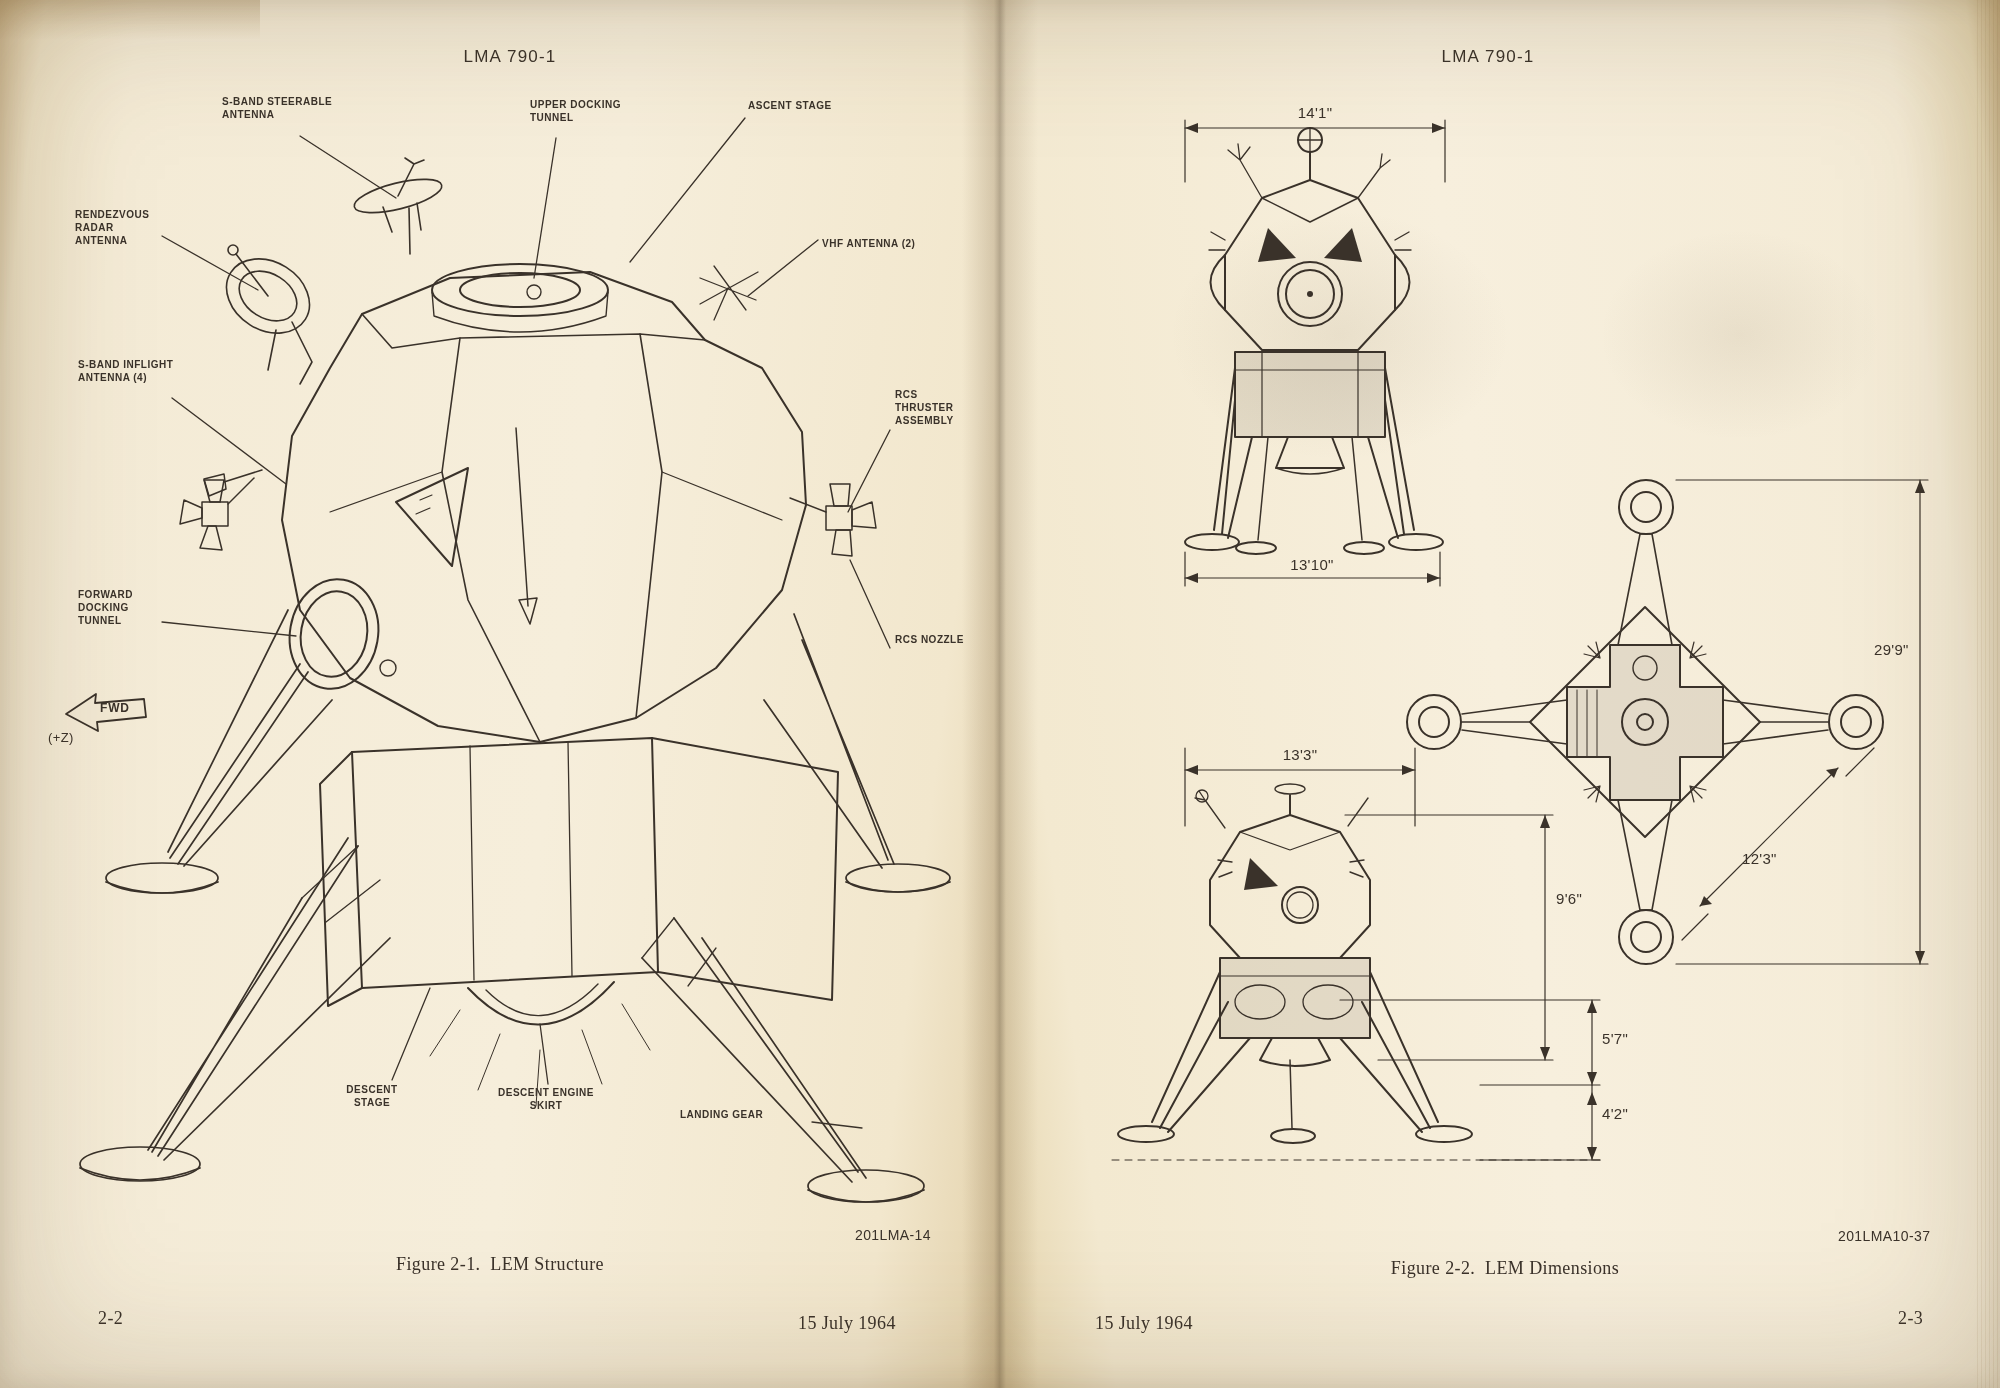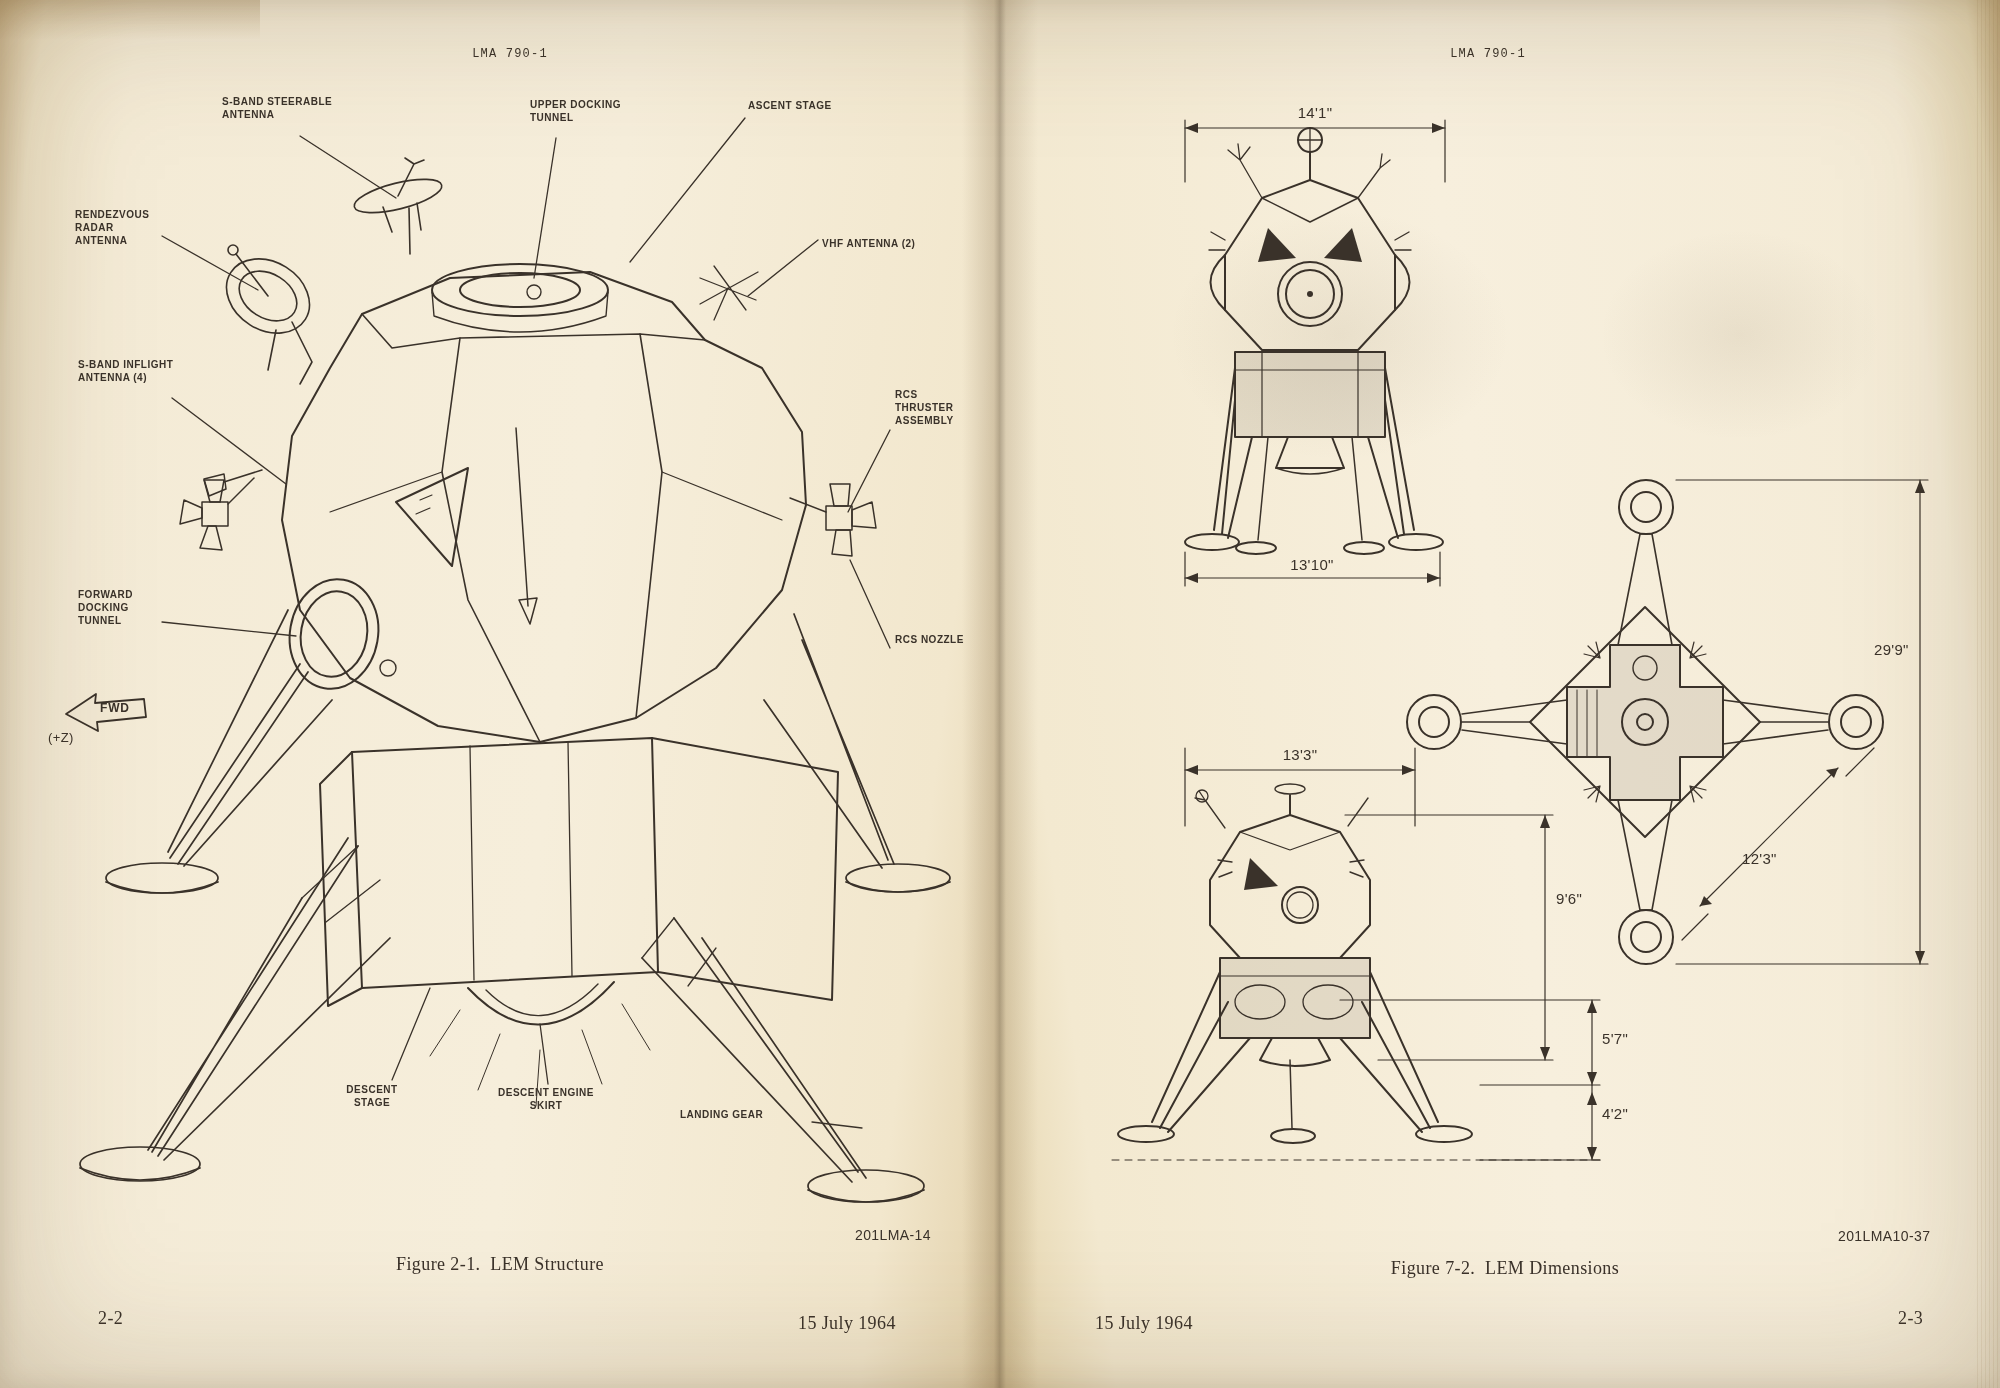--- a/index.html
+++ b/index.html
@@ -35,21 +35,21 @@
     background:linear-gradient(90deg,rgba(90,60,20,0) 0%,rgba(95,65,25,0.20) 42%,rgba(60,40,15,0.34) 50%,rgba(95,65,25,0.16) 58%,rgba(90,60,20,0) 100%);
     pointer-events:none;
   }
   .vignette{
     position:absolute;inset:0;pointer-events:none;
     box-shadow:inset 0 0 150px rgba(92,66,28,0.26), inset 0 0 26px rgba(92,66,28,0.16);
   }
   .art{position:absolute;left:0;top:0;width:1000px;height:1388px;}
   .header{
     position:absolute;transform:translateX(-50%);
-    font-family:Liberation Mono, monospace;font-size:12px;letter-spacing:1.2px;
+    font-family:Liberation Sans, sans-serif;font-size:17px;letter-spacing:1.2px;
   }
   .callout{
     position:absolute;
     font-size:10px;line-height:1.32;letter-spacing:.5px;
     white-space:pre-line;
     font-weight:bold;
   }
   .callout.center{transform:translateX(-50%);text-align:center;}
   .caption{
     position:absolute;transform:translateX(-50%);
@@ -391,20 +391,20 @@
     <div class="dim center" style="left:315px;top:104px">14'1"</div>
     <div class="dim center" style="left:312px;top:556px">13'10"</div>
     <div class="dim" style="left:874px;top:641px">29'9"</div>
     <div class="dim" style="left:742px;top:850px">12'3"</div>
     <div class="dim center" style="left:300px;top:746px">13'3"</div>
     <div class="dim" style="left:556px;top:890px">9'6"</div>
     <div class="dim" style="left:602px;top:1030px">5'7"</div>
     <div class="dim" style="left:602px;top:1105px">4'2"</div>
 
     <div class="dwgnum" style="left:838px;top:1228px">201LMA10-37</div>
-    <div class="caption" style="left:505px;top:1258px">Figure 7-2.  LEM Dimensions</div>
+    <div class="caption" style="left:505px;top:1258px">Figure 2-2.  LEM Dimensions</div>
     <div class="date" style="left:95px;top:1313px">15 July 1964</div>
     <div class="pagenum" style="left:898px;top:1308px">2-3</div>
   </div>
 
   <div class="spine"></div>
   <div class="vignette"></div>
 </div>
 
 </body></html>

